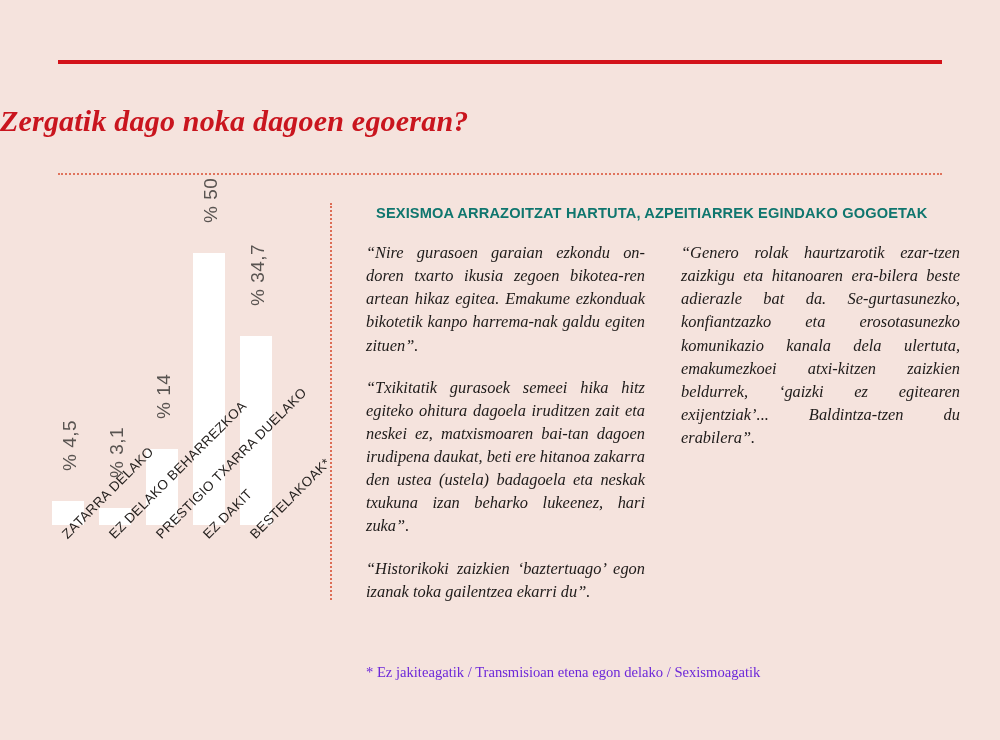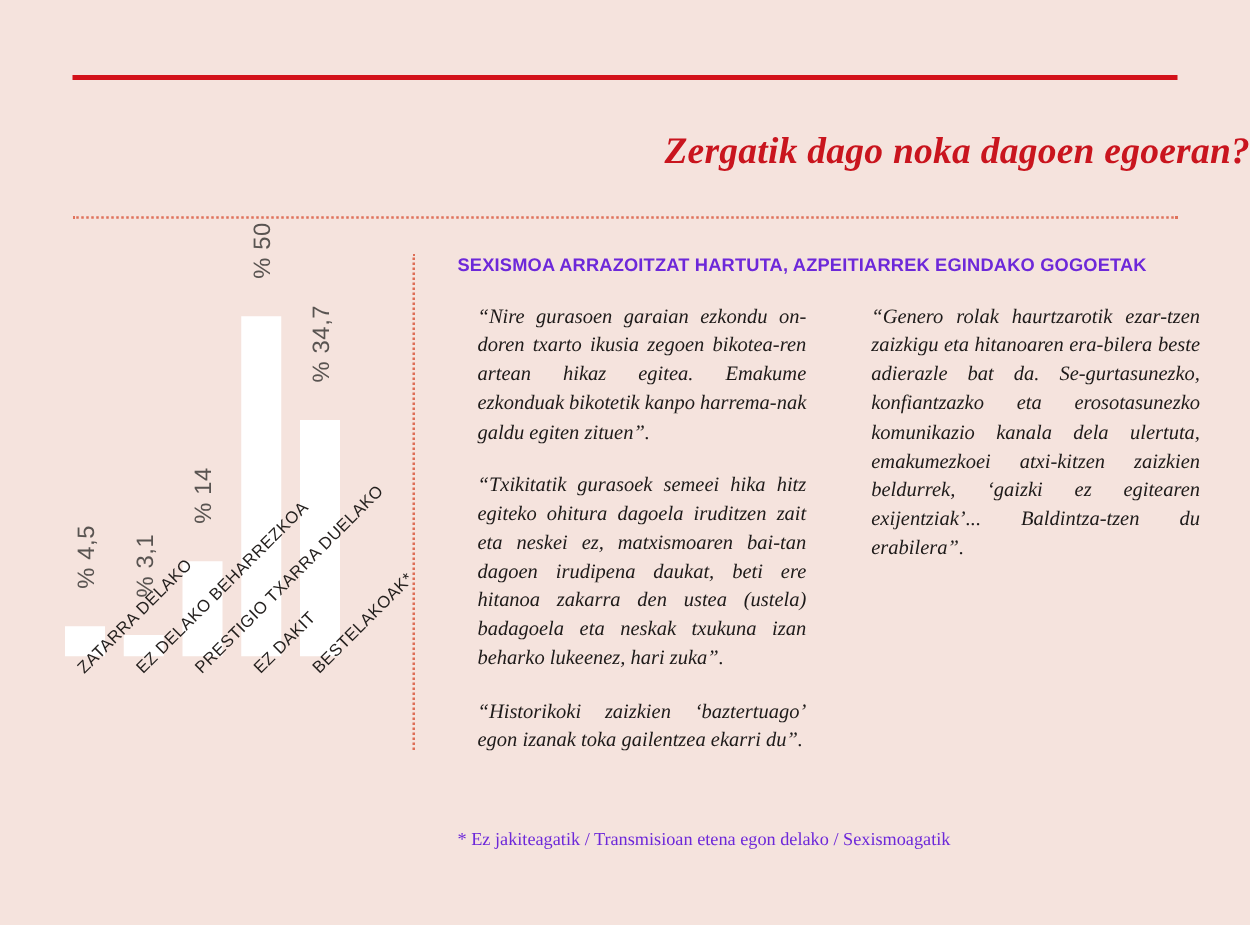--- a/index.html
+++ b/index.html
@@ -41,21 +41,21 @@
     height: 397px;
     border-left: 2px dotted #dd6d55;
   }
 
   
   .title {
     position: absolute;
     left: 0;
     top: 104px;
     width: 1000px;
-    text-align: right;
+    text-align: left;
     font-family: "Liberation Serif", serif;
     font-style: italic;
     font-weight: bold;
     font-size: 30px;
     letter-spacing: 0.2px;
     color: #c9151e;
   }
 
   
   .chart {
@@ -114,31 +114,30 @@
   .panel {
     position: absolute;
     left: 366px;
     top: 205px;
     width: 594px;
   }
   .panel-heading {
     font-family: "Liberation Sans", sans-serif;
     font-weight: bold;
     font-size: 14.6px;
-    color: #6d28d9;
+    color: #0f766e;
     letter-spacing: 0.15px;
-    margin: 0 0 20px 0;
+    margin: 0 0 20px 10px;
   }
   .columns {
     display: flex;
     gap: 36px;
   }
   .col {
     width: 279px;
-    margin-left: 16px;
   }
   .quote {
     font-family: "Liberation Serif", serif;
     font-style: italic;
     font-size: 16.4px;
     line-height: 1.41;
     color: #1d1a19;
     text-align: justify;
     margin: 0 0 19px 0;
     hyphens: manual;

